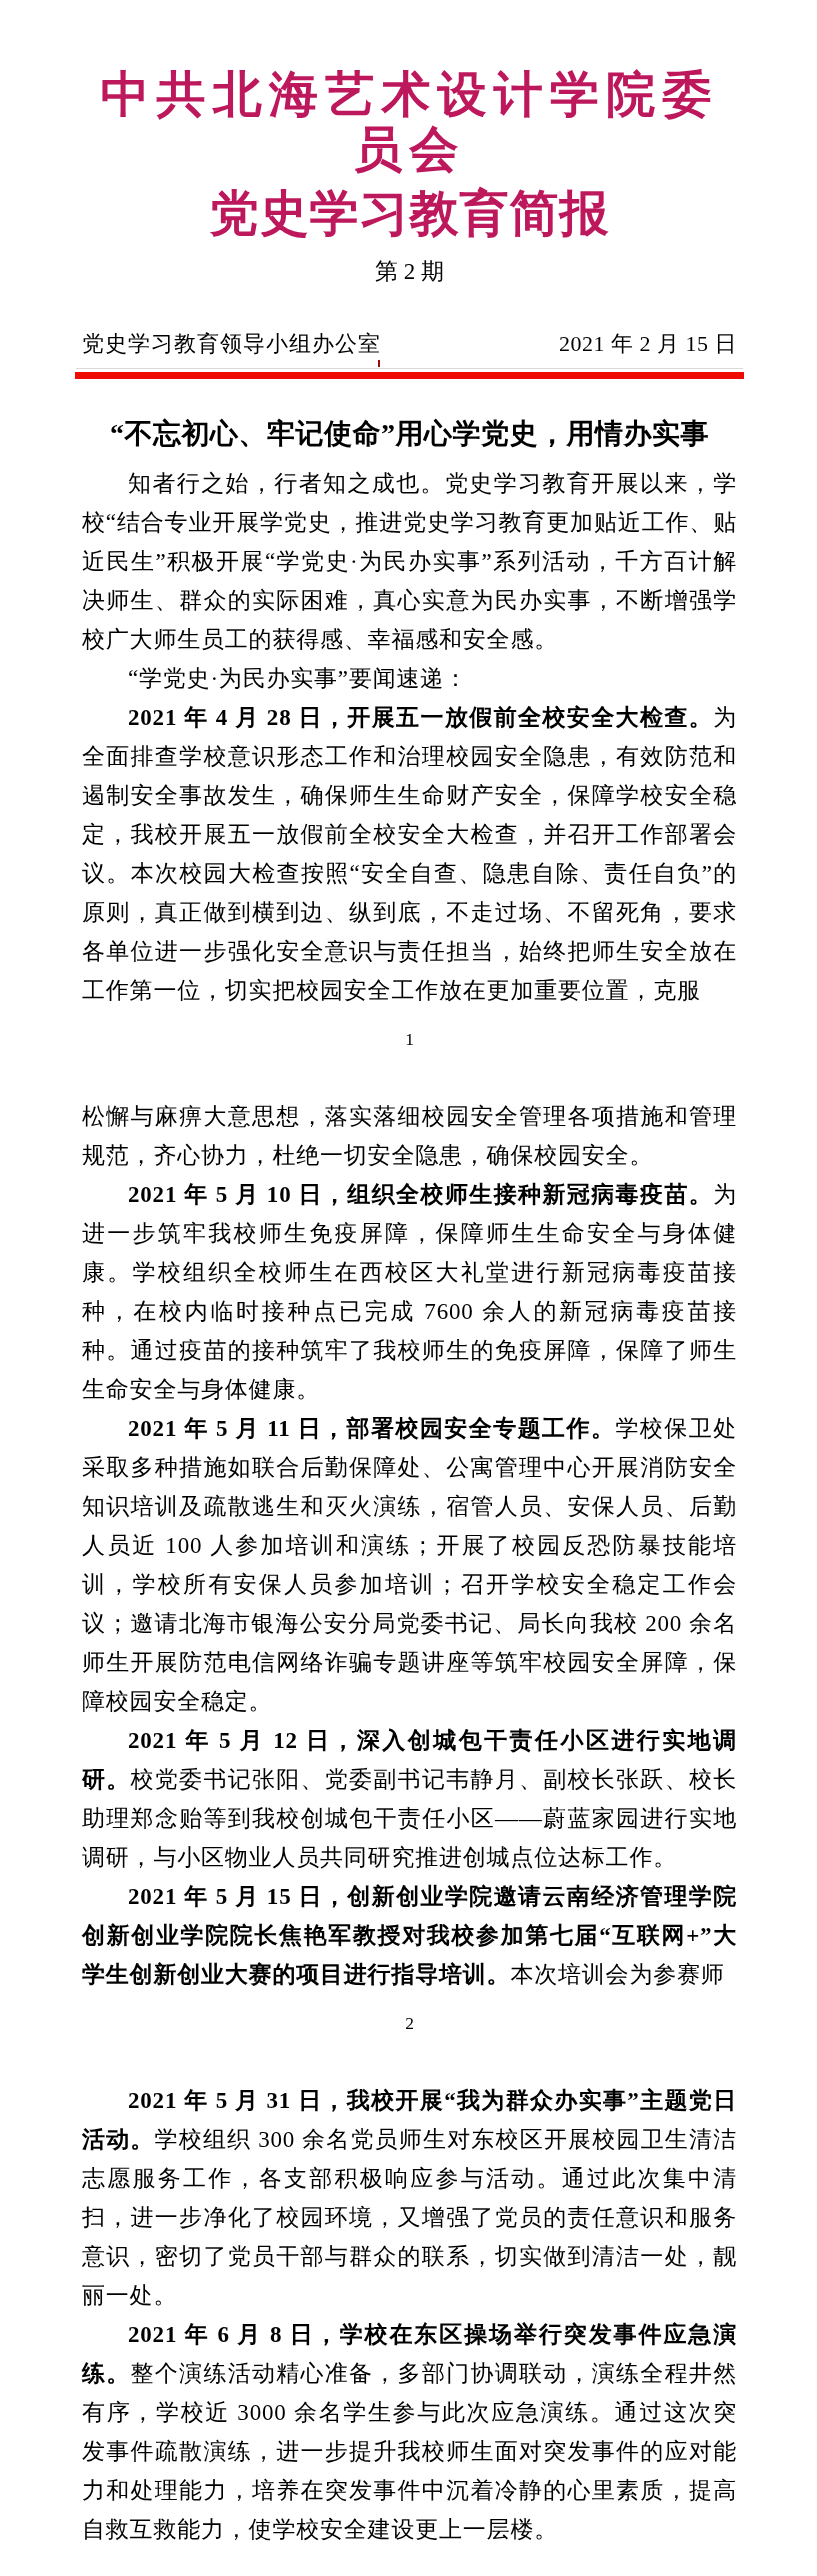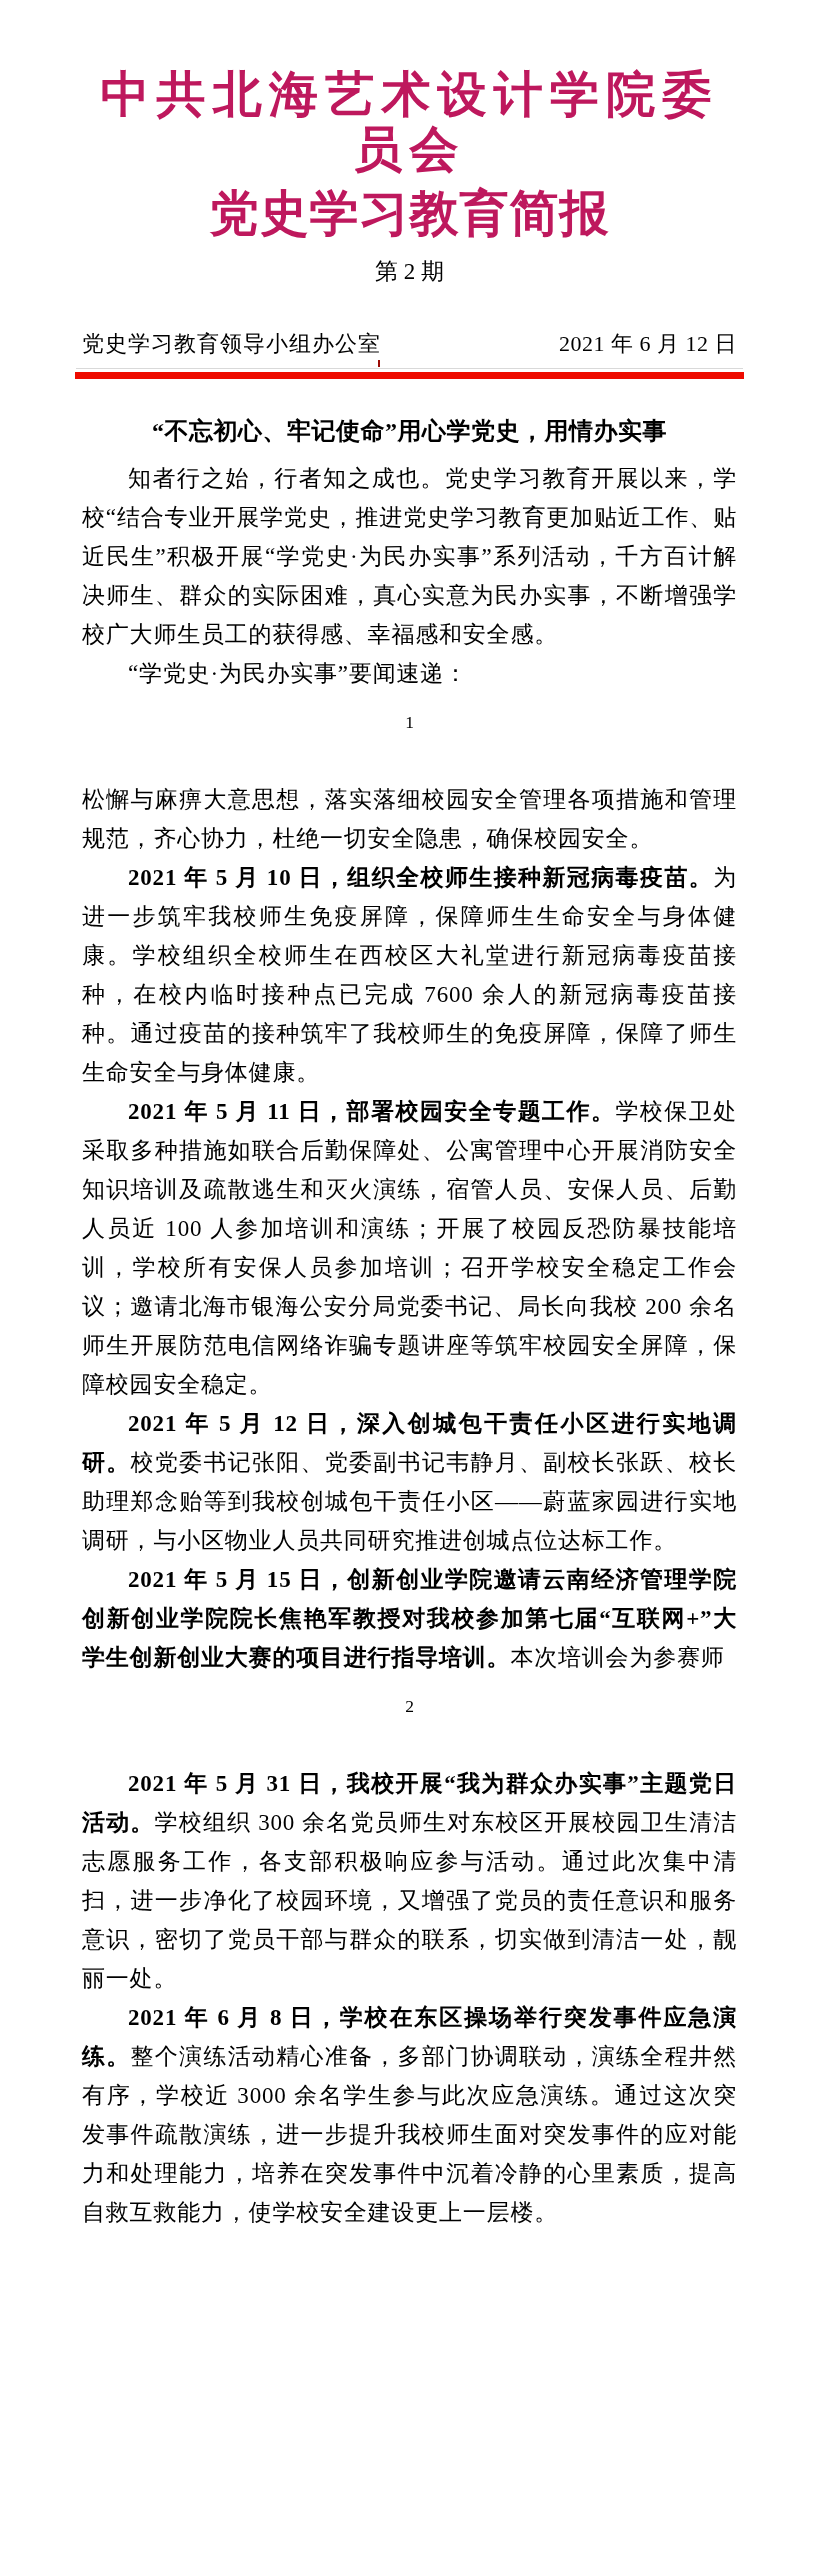--- a/index.html
+++ b/index.html
@@ -47,21 +47,21 @@
     position: absolute;
     left: 296px; top: -8.2px;
     width: 2.1px; height: 6.7px;
     background: #9b0c06;
   }
   .rule-red { height: 6.7px; background: #ee0b00; margin: 2.6px -7.2px 0; }
   
   .article-title {
     margin: 37px 0 0;
     text-align: center;
-    font-size: 24px;
+    font-size: 28px;
     font-weight: 700;
     line-height: 1.25;
     letter-spacing: 0.5px;
   }
   .body-blocks {
     margin-top: 13.4px;
     font-size: 23px;
     line-height: 39px;
     letter-spacing: 0.8px;
     text-align: justify;
@@ -81,38 +81,39 @@
 <body>
 
 <div class="page">
 
   <header>
     <h1 class="org-title line1">中共北海艺术设计学院委员会</h1>
     <h1 class="org-title line2">党史学习教育简报</h1>
     <div class="issue-number">第 2 期</div>
     <div class="masthead-row">
       <span class="masthead-office">党史学习教育领导小组办公室</span>
-      <span class="masthead-date">2021 年 6 月 12 日</span>
+      <span class="masthead-date">2021 年 2 月 15 日</span>
     </div>
     <div class="rule-wrap">
       <span class="red-tick"></span>
       <div class="rule-gray"></div>
       <div class="rule-red"></div>
     </div>
   </header>
 
   <main>
     <h2 class="article-title">“不忘初心、牢记使命”用心学党史，用情办实事</h2>
 
     <div class="body-blocks">
 
       <p class="para"><b></b><span>知者行之始，行者知之成也。党史学习教育开展以来，学校“结合专业开展学党史，推进党史学习教育更加贴近工作、贴近民生”积极开展“学党史·为民办实事”系列活动，千方百计解决师生、群众的实际困难，真心实意为民办实事，不断增强学校广大师生员工的获得感、幸福感和安全感。</span></p>
 
       <p class="para"><b></b><span>“学党史·为民办实事”要闻速递：</span></p>
 
+      <p class="para"><b>2021 年 4 月 28 日，开展五一放假前全校安全大检查。</b><span>为全面排查学校意识形态工作和治理校园安全隐患，有效防范和遏制安全事故发生，确保师生生命财产安全，保障学校安全稳定，我校开展五一放假前全校安全大检查，并召开工作部署会议。本次校园大检查按照“安全自查、隐患自除、责任自负”的原则，真正做到横到边、纵到底，不走过场、不留死角，要求各单位进一步强化安全意识与责任担当，始终把师生安全放在工作第一位，切实把校园安全工作放在更加重要位置，克服</span></p>
 
       <div class="pagenum">1</div>
 
       <p class="para cont"><b></b><span>松懈与麻痹大意思想，落实落细校园安全管理各项措施和管理规范，齐心协力，杜绝一切安全隐患，确保校园安全。</span></p>
 
       <p class="para"><b>2021 年 5 月 10 日，组织全校师生接种新冠病毒疫苗。</b><span>为进一步筑牢我校师生免疫屏障，保障师生生命安全与身体健康。学校组织全校师生在西校区大礼堂进行新冠病毒疫苗接种，在校内临时接种点已完成 7600 余人的新冠病毒疫苗接种。通过疫苗的接种筑牢了我校师生的免疫屏障，保障了师生生命安全与身体健康。</span></p>
 
       <p class="para"><b>2021 年 5 月 11 日，部署校园安全专题工作。</b><span>学校保卫处采取多种措施如联合后勤保障处、公寓管理中心开展消防安全知识培训及疏散逃生和灭火演练，宿管人员、安保人员、后勤人员近 100 人参加培训和演练；开展了校园反恐防暴技能培训，学校所有安保人员参加培训；召开学校安全稳定工作会议；邀请北海市银海公安分局党委书记、局长向我校 200 余名师生开展防范电信网络诈骗专题讲座等筑牢校园安全屏障，保障校园安全稳定。</span></p>
 
       <p class="para"><b>2021 年 5 月 12 日，深入创城包干责任小区进行实地调研。</b><span>校党委书记张阳、党委副书记韦静月、副校长张跃、校长助理郑念贻等到我校创城包干责任小区——蔚蓝家园进行实地调研，与小区物业人员共同研究推进创城点位达标工作。</span></p>

